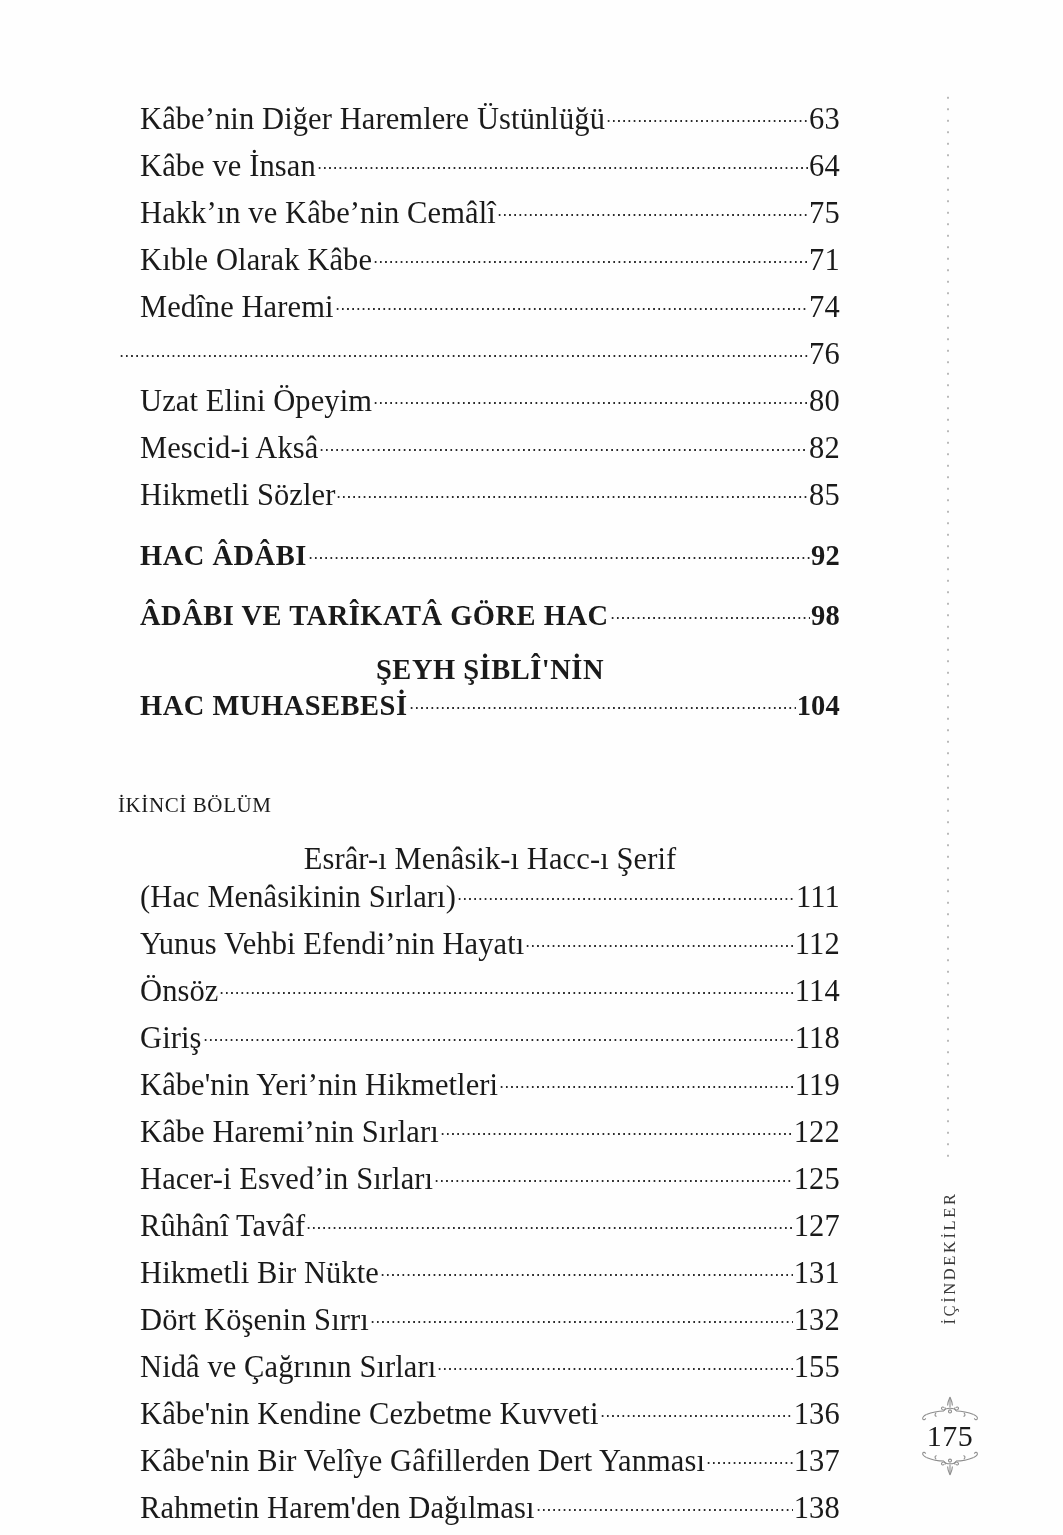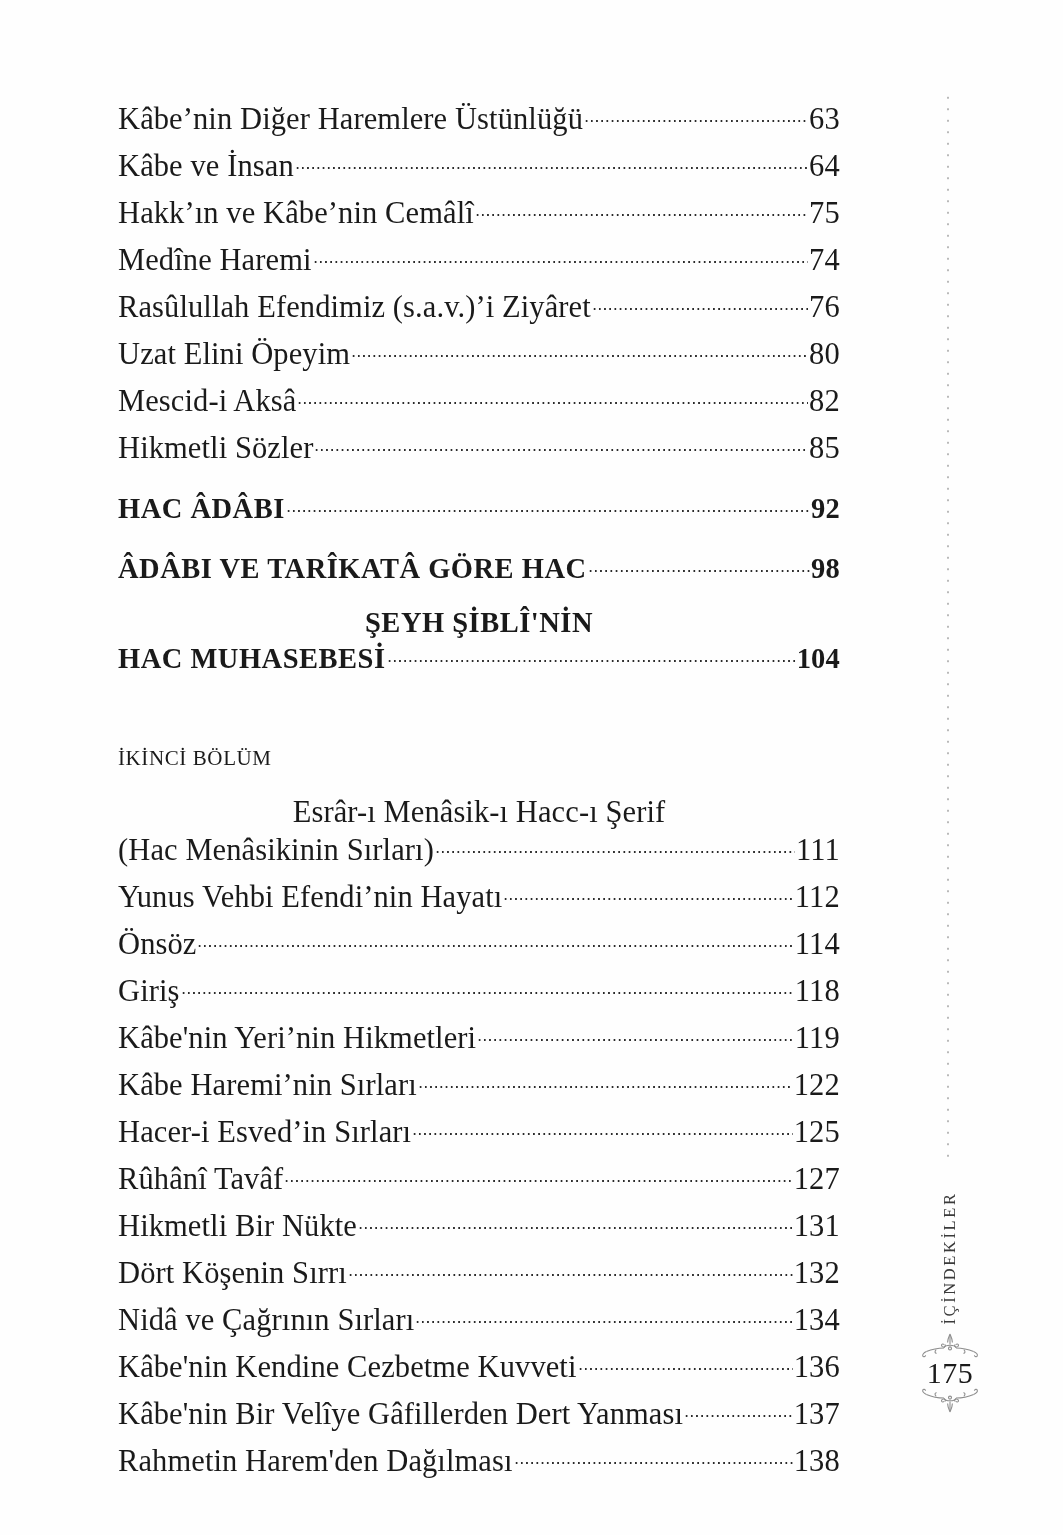--- a/index.html
+++ b/index.html
@@ -36,20 +36,21 @@
     width: 100%;
     font-size: 30.5px;
     line-height: 1.0;
     margin-bottom: 11px;
     white-space: nowrap;
   }
 
   .entry .title {
     flex: 0 1 auto;
     letter-spacing: 0.1px;
+    margin-left: 22px;
   }
 
   .entry .leader {
     flex: 1 1 auto;
     min-width: 4px;
     margin: 0 1px;
     position: relative;
     height: 1em;
     overflow: hidden;
   }
@@ -119,21 +120,21 @@
     white-space: nowrap;
     font-size: 16.5px;
     letter-spacing: 2.6px;
     color: #3a3a3a;
     font-family: "Liberation Serif", "DejaVu Serif", serif;
   }
 
   #folio {
     position: absolute;
     left: 900px;
-    top: 1332px;
+    top: 1395px;
     width: 100px;
     text-align: center;
   }
   .ornament {
     display: block;
     margin: 0 auto;
     color: #8d8d8d;
   }
   .ornament.top   { margin-bottom: -2px; }
   .ornament.bot   { margin-top: -2px; }
@@ -162,26 +163,30 @@
         <span class="title">Kâbe ve İnsan</span>
         <span class="leader"></span>
         <span class="page">64</span>
       </div>
       <div class="entry">
         <span class="title">Hakk’ın ve Kâbe’nin Cemâlî</span>
         <span class="leader"></span>
         <span class="page">75</span>
       </div>
       <div class="entry">
+        <span class="title">Kıble Olarak Kâbe</span>
+        <span class="leader"></span>
+        <span class="page">71</span>
+      </div>
+      <div class="entry">
         <span class="title">Medîne Haremi</span>
         <span class="leader"></span>
         <span class="page">74</span>
       </div>
       <div class="entry">
-        <span class="title">Rasûlullah Efendimiz (s.a.v.)’i Ziyâret</span>
         <span class="leader"></span>
         <span class="page">76</span>
       </div>
       <div class="entry">
         <span class="title">Uzat Elini Öpeyim</span>
         <span class="leader"></span>
         <span class="page">80</span>
       </div>
       <div class="entry">
         <span class="title">Mescid-i Aksâ </span>
@@ -271,21 +276,21 @@
         <span class="page">131</span>
       </div>
       <div class="entry">
         <span class="title">Dört Köşenin Sırrı</span>
         <span class="leader"></span>
         <span class="page">132</span>
       </div>
       <div class="entry">
         <span class="title">Nidâ ve Çağrının Sırları</span>
         <span class="leader"></span>
-        <span class="page">134</span>
+        <span class="page">155</span>
       </div>
       <div class="entry">
         <span class="title">Kâbe'nin Kendine Cezbetme Kuvveti</span>
         <span class="leader"></span>
         <span class="page">136</span>
       </div>
       <div class="entry">
         <span class="title">Kâbe'nin Bir Velîye Gâfillerden Dert Yanması</span>
         <span class="leader"></span>
         <span class="page">137</span>

